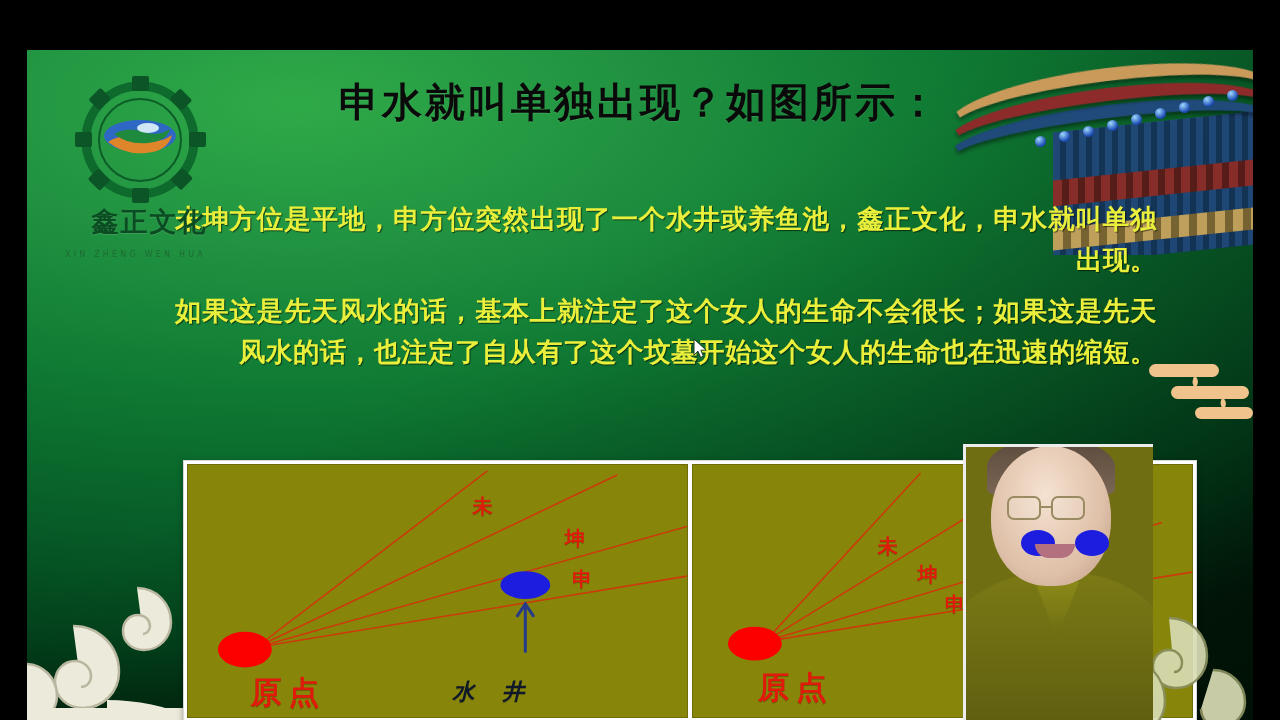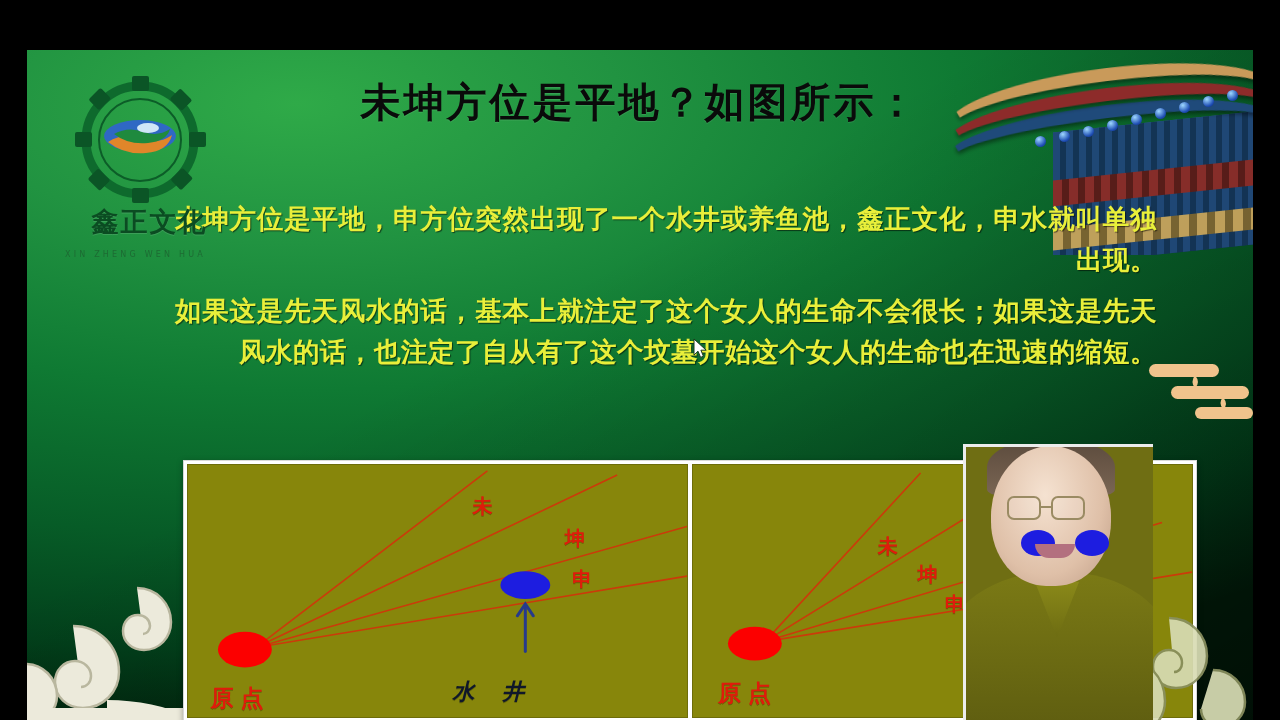--- a/index.html
+++ b/index.html
@@ -241,21 +241,21 @@
 
   .dlabel {
     position: absolute;
     font-size: 20px;
     font-weight: bold;
     color: #e01b0b;
     text-shadow: 0 1px 0 rgba(0,0,0,0.25);
     white-space: nowrap;
   }
   .dlabel.blue { color: #0f172a; font-style: italic; }
-  .dlabel.origin { font-size: 23px; letter-spacing: 7px; }
+  .dlabel.origin { font-size: 31px; letter-spacing: 7px; margin-left: 40px; }
   .dlabel.well { font-size: 22px; letter-spacing: 10px; }
 
   
   #presenter {
     position: absolute;
     left: 963px;
     top: 444px;
     width: 190px;
     height: 276px;
     overflow: hidden;
@@ -416,21 +416,21 @@
       <div class="roof-bead" style="left:106px; top:81px;"></div>
       <div class="roof-bead" style="left:130px; top:76px;"></div>
       <div class="roof-bead" style="left:154px; top:70px;"></div>
       <div class="roof-bead" style="left:178px; top:64px;"></div>
       <div class="roof-bead" style="left:202px; top:58px;"></div>
       <div class="roof-bead" style="left:226px; top:52px;"></div>
       <div class="roof-bead" style="left:250px; top:46px;"></div>
       <div class="roof-bead" style="left:274px; top:40px;"></div>
     </div>
 
-    <h1 id="slide-title">未坤方位是平地？如图所示：</h1>
+    <h1 id="slide-title">申水就叫单独出现？如图所示：</h1>
 
     <div id="body-text">
       <p class="para p1">未坤方位是平地，申方位突然出现了一个水井或养鱼池，鑫正文化，申水就叫单独出现。</p>
       <p class="para p2">如果这是先天风水的话，基本上就注定了这个女人的生命不会很长；如果这是先天风水的话，也注定了自从有了这个坟墓开始这个女人的生命也在迅速的缩短。</p>
     </div>
 
     <div id="diagram-wrap">
 
       <div class="diagram" id="diagram-left">
         <svg viewBox="0 0 500 254" preserveAspectRatio="none" xmlns="http://www.w3.org/2000/svg" aria-hidden="true">

